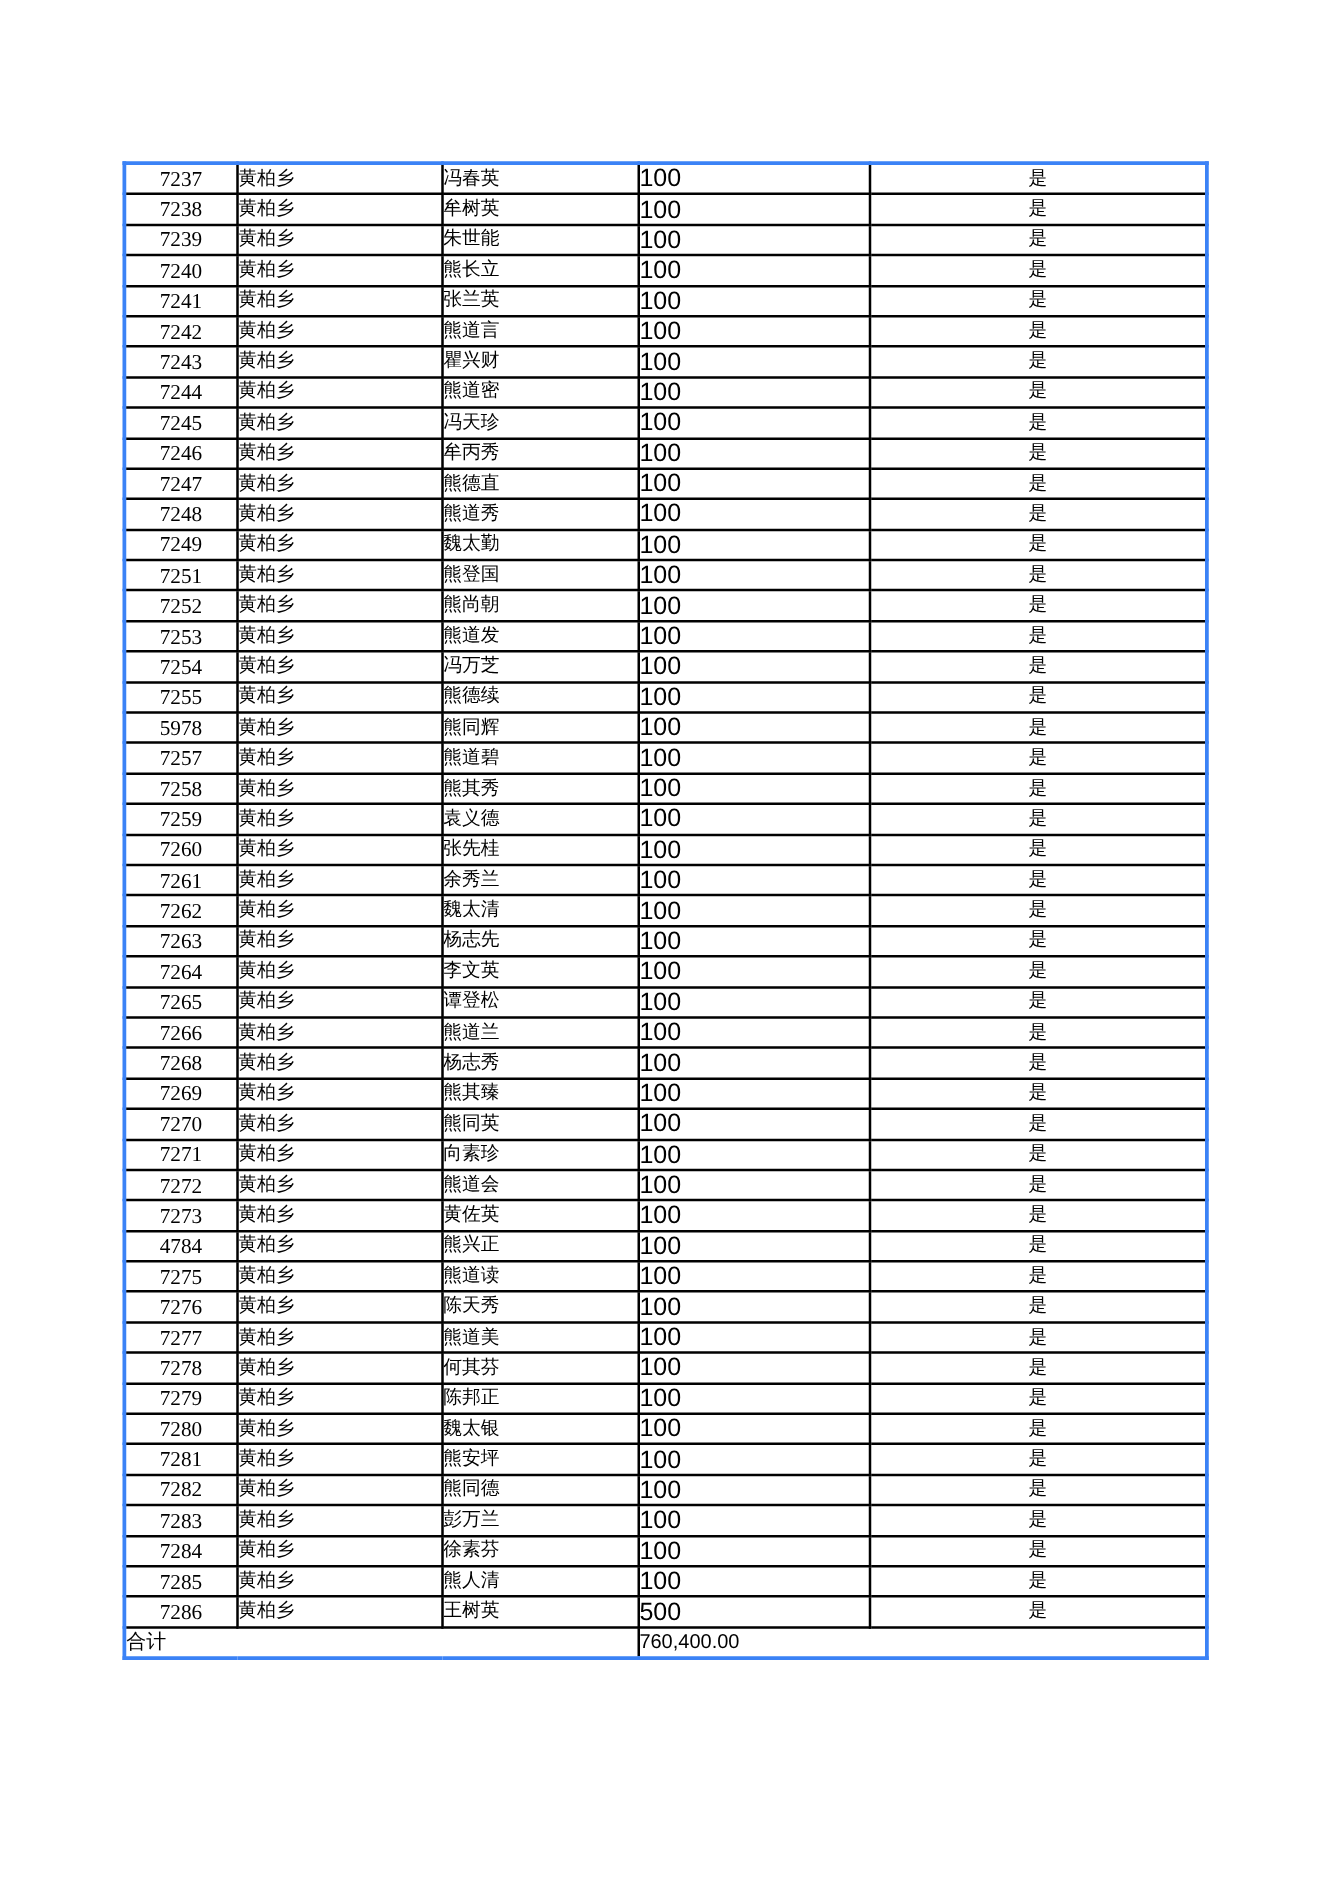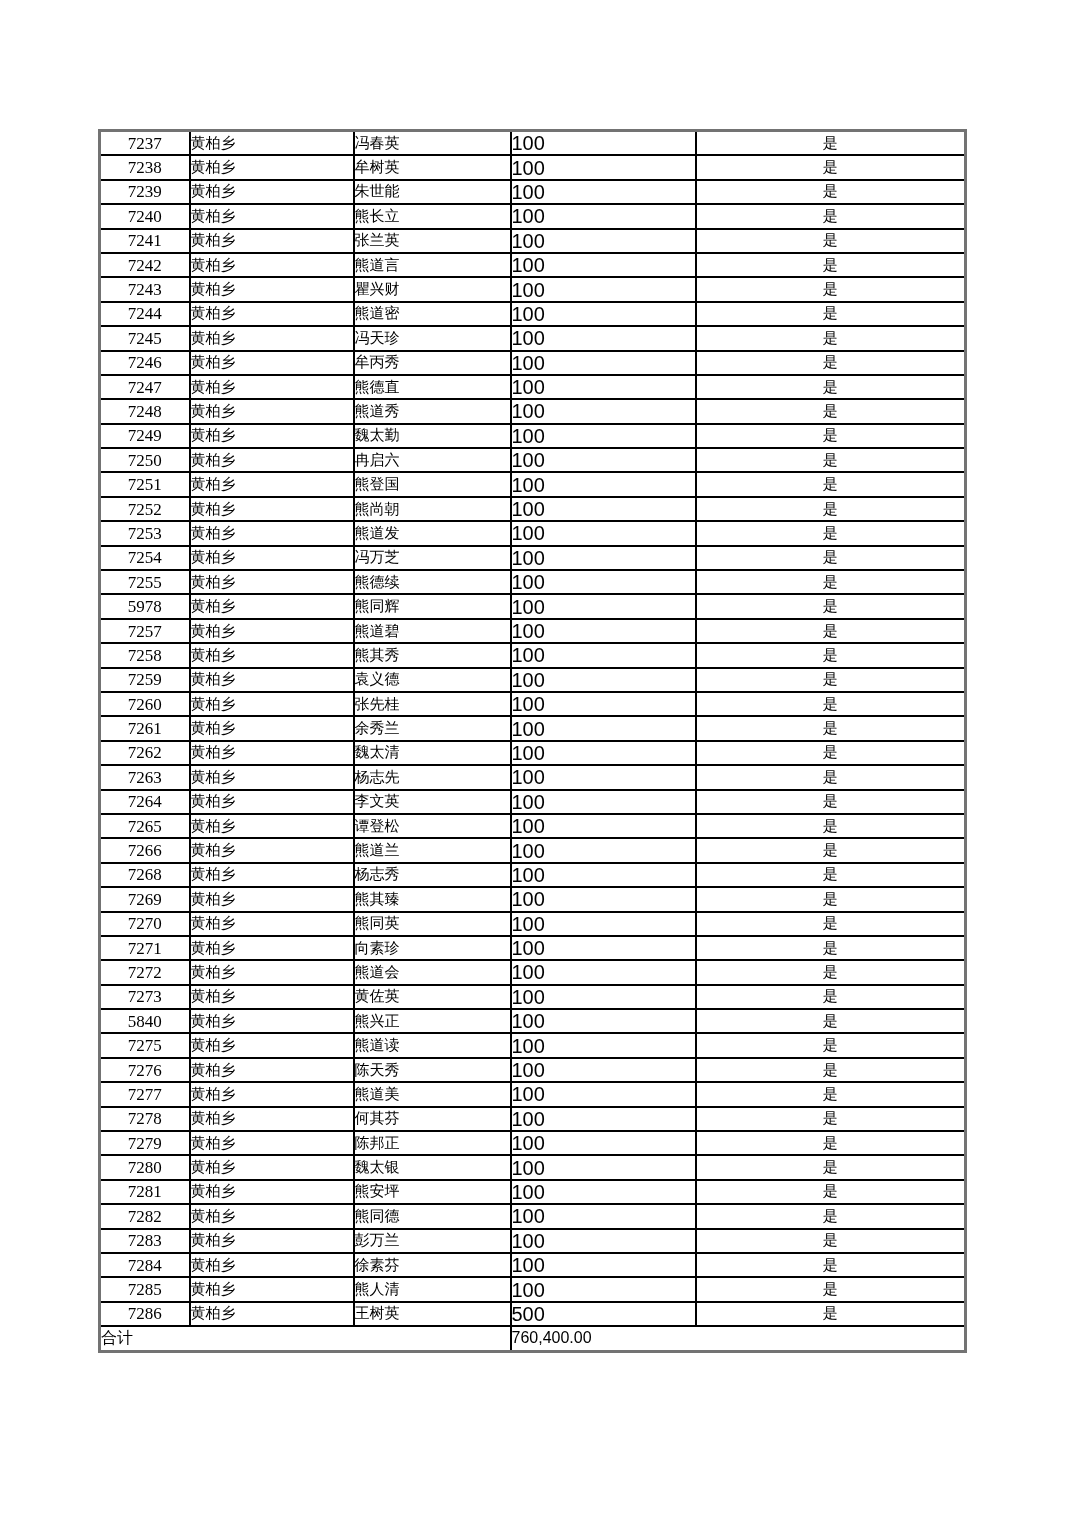--- a/index.html
+++ b/index.html
@@ -14,21 +14,21 @@
     font-family: "Liberation Serif", "DejaVu Serif", serif;
     color: #000000;
   }
   table.roster {
     position: absolute;
     left: 98px;
     top: 129px;
     width: 866px;
     border-collapse: collapse;
     table-layout: fixed;
-    border: 3px solid #737373;
+    border: 3px solid #3b82f6;
     padding-left: 22px;
   }
   table.roster td {
     border: 2px solid #000000;
     height: 22.4px;
     padding: 0;
     overflow: hidden;
     white-space: nowrap;
     vertical-align: middle;
     line-height: 1;
@@ -174,27 +174,20 @@
   </tr>
 
   <tr>
     <td class="cell-no">7249</td>
     <td class="cell-town">黄柏乡</td>
     <td class="cell-name">魏太勤</td>
     <td class="cell-amt">100</td>
     <td class="cell-flag">是</td>
   </tr>
 
-  <tr>
-    <td class="cell-no">7250</td>
-    <td class="cell-town">黄柏乡</td>
-    <td class="cell-name">冉启六</td>
-    <td class="cell-amt">100</td>
-    <td class="cell-flag">是</td>
-  </tr>
 
   <tr>
     <td class="cell-no">7251</td>
     <td class="cell-town">黄柏乡</td>
     <td class="cell-name">熊登国</td>
     <td class="cell-amt">100</td>
     <td class="cell-flag">是</td>
   </tr>
 
   <tr>
@@ -360,21 +353,21 @@
 
   <tr>
     <td class="cell-no">7273</td>
     <td class="cell-town">黄柏乡</td>
     <td class="cell-name">黄佐英</td>
     <td class="cell-amt">100</td>
     <td class="cell-flag">是</td>
   </tr>
 
   <tr>
-    <td class="cell-no">5840</td>
+    <td class="cell-no">4784</td>
     <td class="cell-town">黄柏乡</td>
     <td class="cell-name">熊兴正</td>
     <td class="cell-amt">100</td>
     <td class="cell-flag">是</td>
   </tr>
 
   <tr>
     <td class="cell-no">7275</td>
     <td class="cell-town">黄柏乡</td>
     <td class="cell-name">熊道读</td>

